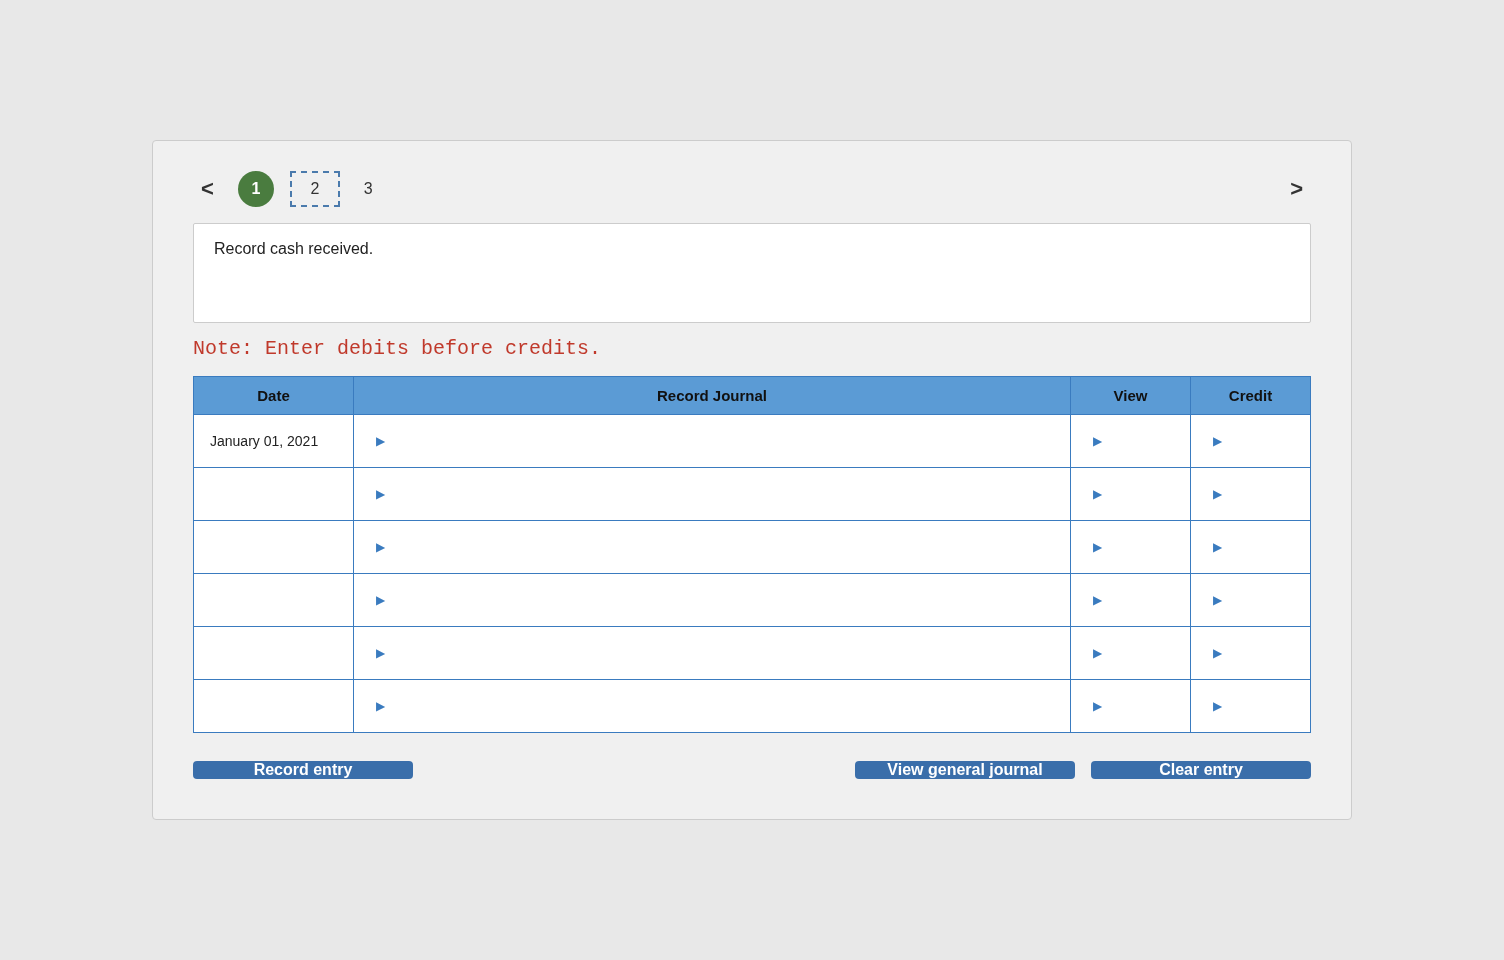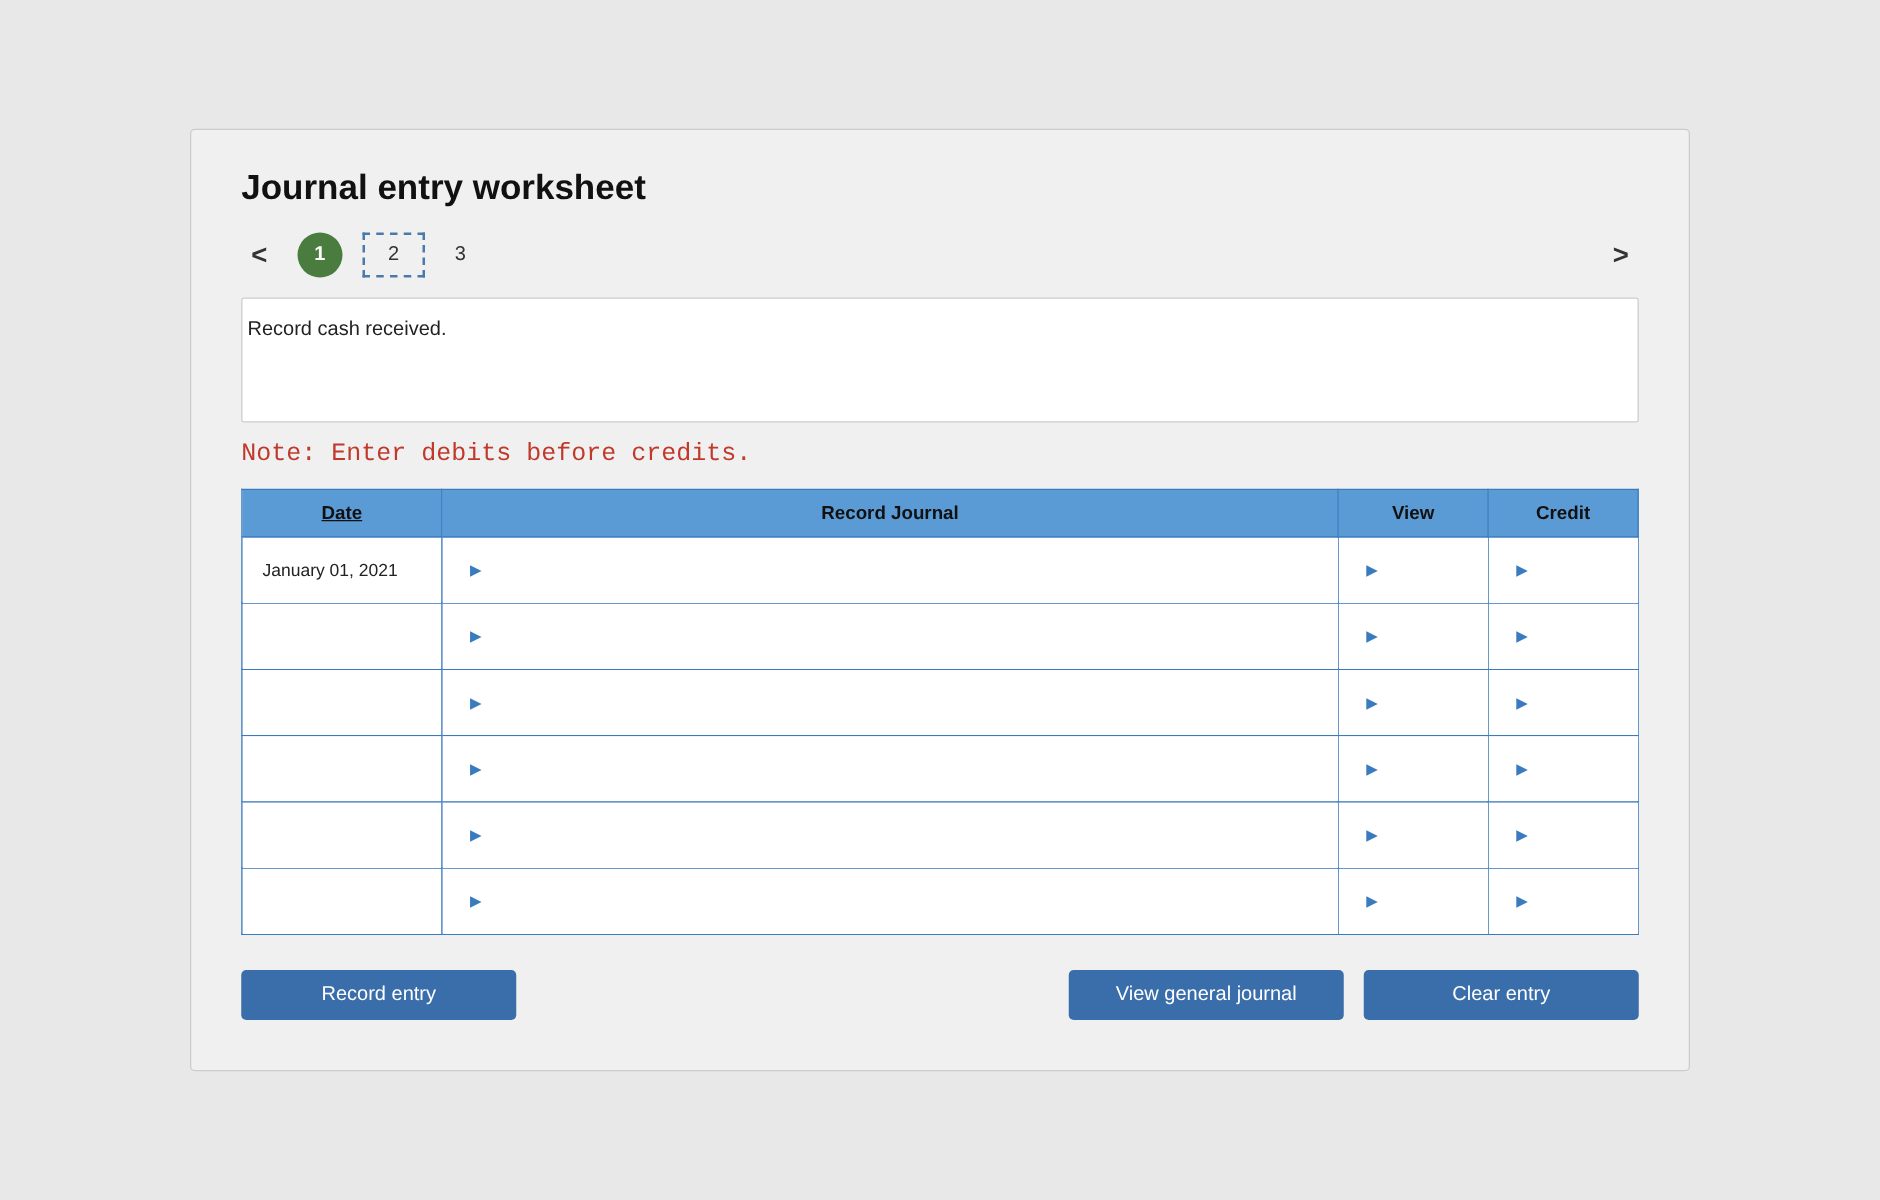--- a/index.html
+++ b/index.html
@@ -68,21 +68,21 @@
       color: #333;
       padding: 4px 8px;
     }
     .nav-arrow-right {
       margin-left: auto;
     }
     .description-box {
       background: #fff;
       border: 1px solid #ccc;
       border-radius: 2px;
-      padding: 16px 4px;
+      padding: 16px 20px;
       min-height: 100px;
       margin-bottom: 14px;
     }
     .description-text {
       font-size: 16px;
       color: #222;
     }
     .note-text {
       color: #c0392b;
       font-size: 20px;
@@ -144,45 +144,44 @@
       width: 100%;
       font-size: 14px;
       padding: 2px 4px;
     }
     .buttons-row {
       display: flex;
       gap: 16px;
       align-items: center;
     }
     .btn {
-      padding: 11px 28px;
+      padding: 0 28px;
       border: none;
       border-radius: 4px;
       font-size: 16px;
-      font-weight: normal;
+      font-weight: bold;
       color: #fff;
       cursor: pointer;
     }
     .btn-primary {
       background: #3a6eaa;
       min-width: 220px;
     }
     .btn-right {
       margin-left: auto;
     }
-    .col-header-date { width: 160px; text-decoration: underline; }
+    .col-header-date { width: 160px; }
     .col-header-journal { }
     .col-header-debit { width: 120px; }
     .col-header-credit { width: 120px; margin-top: 22px; }
   </style>
 </head>
 <body>
 
 <div class="container">
-  <h1 class="page-title">Journal entry worksheet</h1>
 
   <div class="nav-row">
     <span class="nav-arrow">&lt;</span>
     <div class="step-circle">
       <span>1</span>
     </div>
     <div class="step-box">
       <span>2</span>
     </div>
     <span class="step-plain">3</span>

